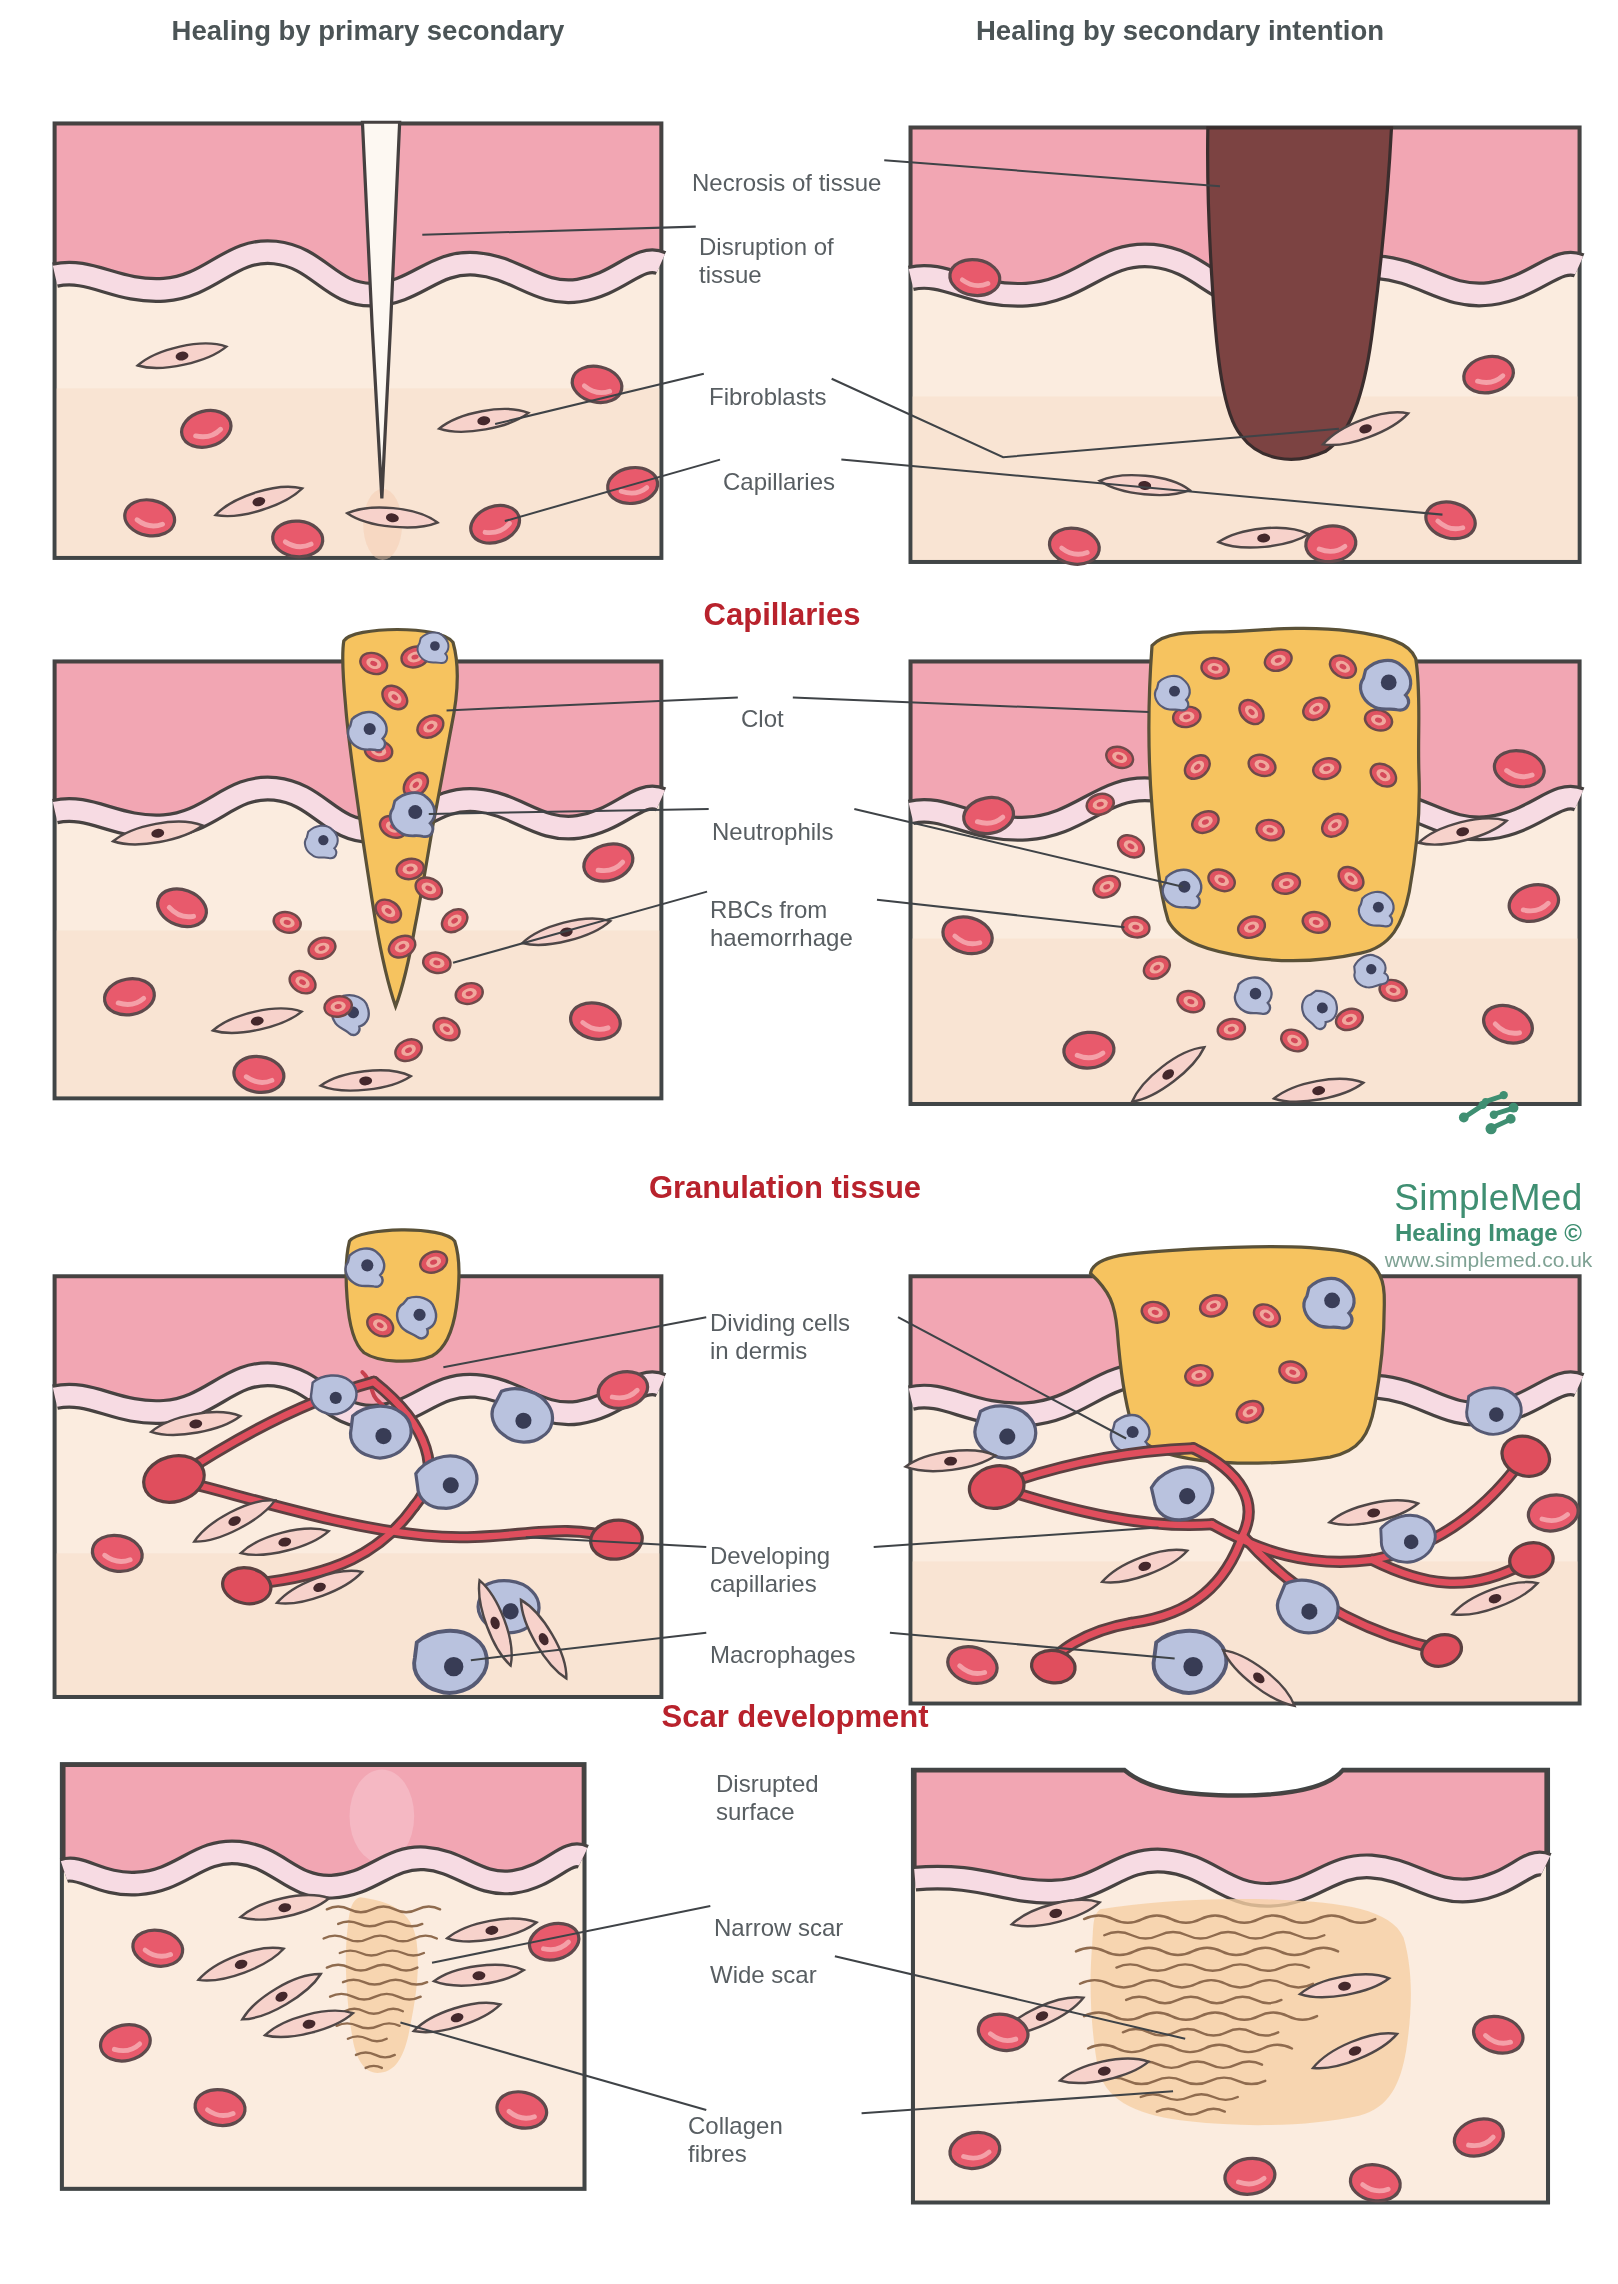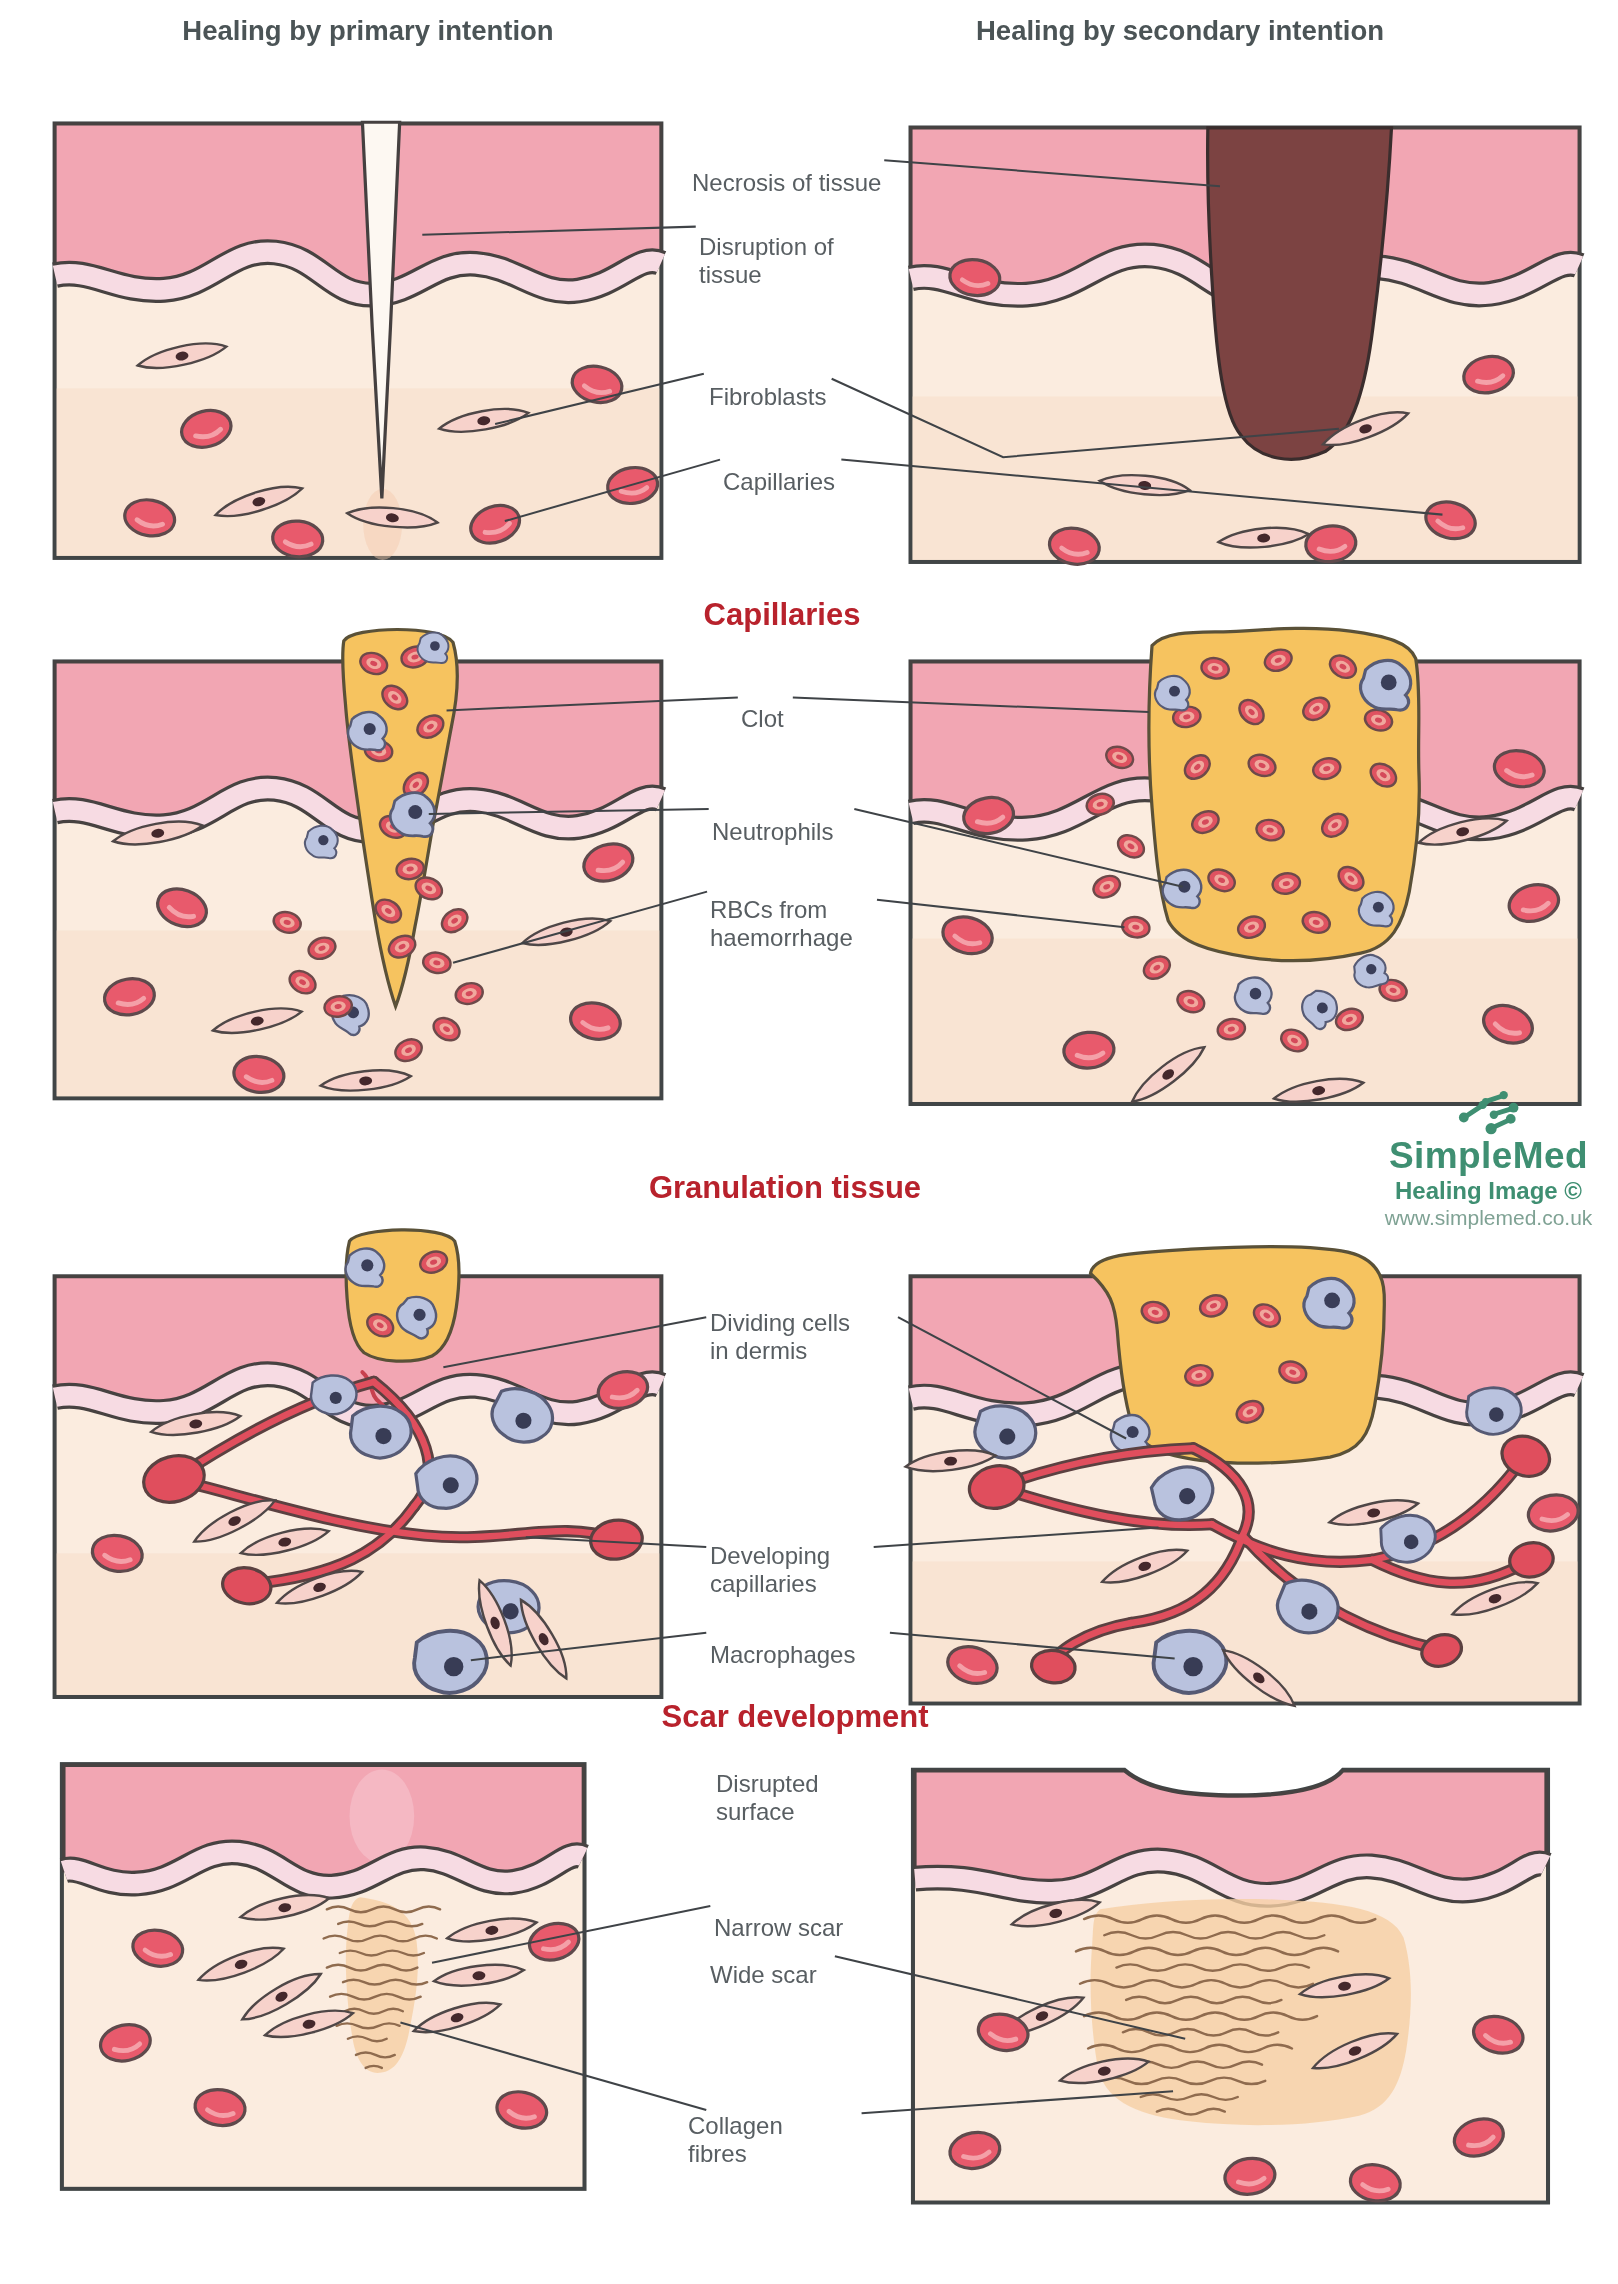--- a/index.html
+++ b/index.html
@@ -3,21 +3,21 @@
 <meta charset="utf-8">
 <style>
   html,body{margin:0;padding:0;background:#fff;}
   .page{position:relative;width:1618px;height:2284px;background:#ffffff;overflow:hidden;
         font-family:"Liberation Sans",sans-serif;}
   .art{position:absolute;left:0;top:0;}
   .t{position:absolute;transform:translateX(-50%);font-weight:bold;font-size:27.5px;color:#4b5456;white-space:nowrap;}
   .sec{position:absolute;transform:translateX(-50%);font-weight:bold;font-size:31px;color:#b8222c;white-space:nowrap;}
   .lbl{position:absolute;font-size:24px;color:#585e62;line-height:1.16;white-space:pre-line;margin-top:21px;}
   .wm{position:absolute;left:1359px;top:1086px;width:259px;text-align:center;color:#3f8f72;}
-  .wm .nm{font-size:37px;font-weight:bold;letter-spacing:0.4px;}
+  .wm .nm{font-size:37px;font-weight:normal;letter-spacing:0.4px;margin-top:42px;}
   .wm .og{font-size:24px;font-weight:bold;margin-top:0px;}
   .wm .ur{font-size:21px;color:#7fa294;margin-top:1px;}
   
   .pnl{fill:#fbecdf;stroke:#414546;stroke-width:5;}
   .low{fill:#f7dfc9;opacity:.55;}
   .epi{fill:#f2a6b3;stroke:#474241;stroke-width:4;}
   .bandd{stroke:#474241;stroke-width:32;fill:none;}
   .bandl{stroke:#f7dbe3;stroke-width:24;fill:none;}
   .clot{fill:#f6c35f;stroke:#5a5138;stroke-width:4;}
   .necro{fill:#7c4342;stroke:#3a2d2d;stroke-width:4;}
@@ -379,21 +379,21 @@
     <line class="lead" x1="1080" y1="1912" x2="1432" y2="1888"></line>
     <line class="lead" x1="873" y1="2018" x2="582" y2="2052"></line>
     <line class="lead" x1="1100" y1="2018" x2="1452" y2="2050"></line>
     <line class="lead" x1="878" y1="2356" x2="534" y2="2426"></line>
     <line class="lead" x1="1032" y1="2418" x2="1465" y2="2520"></line>
     <line class="lead" x1="873" y1="2608" x2="495" y2="2500"></line>
     <line class="lead" x1="1065" y1="2612" x2="1450" y2="2585"></line>
   </g>
 </svg>
 
-<div class="t" style="left:368px; top:14.6px;">Healing by primary intention</div>
+<div class="t" style="left:368px; top:14.6px;">Healing by primary secondary</div>
 <div class="t" style="left:1180px; top:14.6px;">Healing by secondary intention</div>
 
 <div class="sec" style="left:782px; top:597px;">Capillaries</div>
 <div class="sec" style="left:785px; top:1170px;">Granulation tissue</div>
 <div class="sec" style="left:795px; top:1699px;">Scar development</div>
 
 <div class="lbl" style="left:692px; top:148px;">Necrosis of tissue</div>
 <div class="lbl" style="left:699px; top:212px;">Disruption of
 tissue</div>
 <div class="lbl" style="left:709px; top:362px;">Fibroblasts</div>

